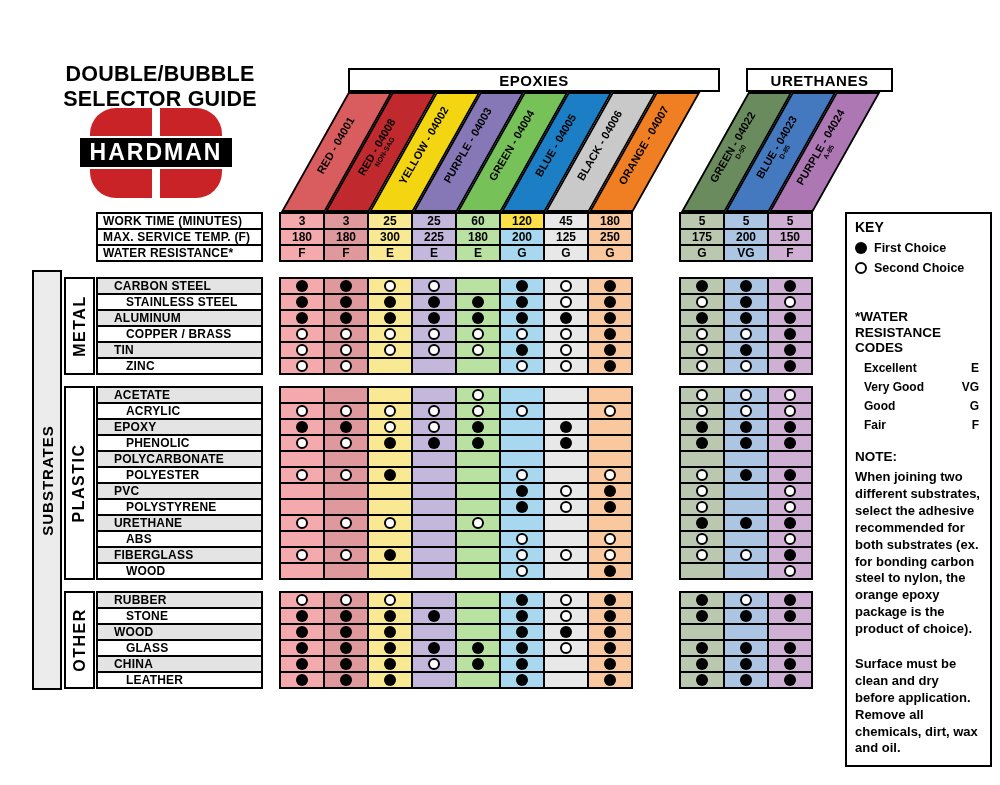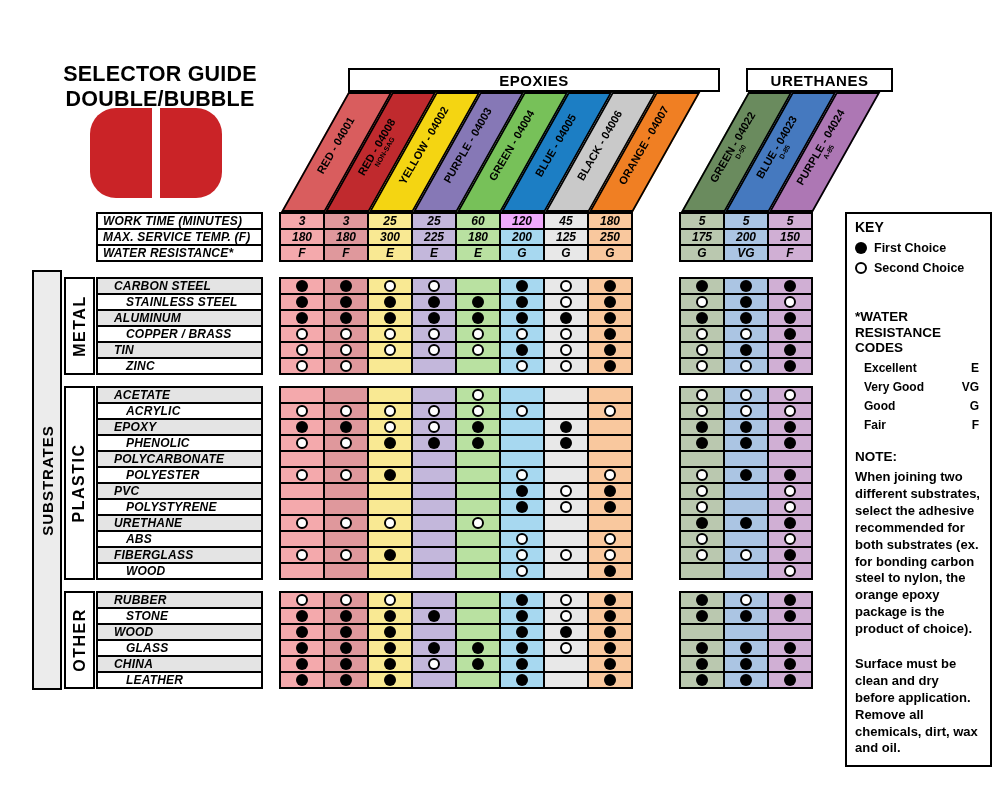--- a/index.html
+++ b/index.html
@@ -24,21 +24,21 @@
   #banner-urethanes{left:746px;top:68px;width:147px;}
 
   
   .band{position:absolute;top:92px;width:44px;height:120px;border:2px solid #000;box-sizing:border-box;
         transform:skewX(-29.3deg);transform-origin:50% 100%;}
   .band-text{position:absolute;top:140px;width:110px;text-align:center;transform:rotate(-60deg);line-height:1.02;pointer-events:none;}
   .band-main{font-size:11px;white-space:nowrap;}
   .band-sub{font-size:7px;white-space:nowrap;}
 
   
-  .grid{position:absolute;display:grid;gap:2px;padding:2px;background:#000;font-style:italic;}
+  .grid{position:absolute;display:grid;gap:2px;padding:2px;background:#000;}
   .g-labels{left:96px;grid-template-columns:163px;}
   .g-epoxy{left:279px;grid-template-columns:repeat(8,42px);}
   .g-ure{left:679px;grid-template-columns:repeat(3,42px);}
   .t-info{top:212px;}
   .t-metal{top:277px;}
   .t-plastic{top:386px;}
   .t-other{top:591px;}
 
   .cell{height:14px;display:flex;align-items:center;justify-content:center;font-size:12px;background:#fff;}
   .label-cell{justify-content:flex-start;padding-left:5px;letter-spacing:0.2px;}
@@ -66,27 +66,30 @@
   .kp-gap2{height:12px;}
   .kp-gap3{height:18px;}
   .kp-subtitle{font-size:13.5px;line-height:1.15;margin-bottom:5px;}
   .kp-code{display:flex;justify-content:space-between;padding:0 3px 0 9px;font-size:12px;margin:5px 0;}
   .kp-body{font-size:13px;line-height:1.3;}
 </style>
 </head>
 <body id="page">
 
 <div class="abs title">
+  <div>DOUBLE/BUBBLE</div>
   <div>SELECTOR GUIDE</div>
-  <div>DOUBLE/BUBBLE</div>
 </div>
 
 <div class="abs" id="logo">
   <div class="logo-red"></div>
   <div class="logo-slit"></div>
+  <div class="logo-bar">
+    <span>HARDMAN</span>
+  </div>
 </div>
 
 <div class="banner" id="banner-epoxies">EPOXIES</div>
 <div class="banner" id="banner-urethanes">URETHANES</div>
 
 <div id="bands">
     <div class="band" style="left: 281px; background: rgb(217, 93, 94);"></div>
     <div class="band-text" style="left: 281px;">
       <div class="band-main">RED - 04001</div>
     </div>
@@ -141,21 +144,21 @@
   <div class="cell label-cell">MAX. SERVICE TEMP. (F)</div>
   <div class="cell label-cell">WATER RESISTANCE*</div>
 </div>
 
 <div class="grid g-epoxy t-info" id="info-epoxy">
     <div class="cell" style="background: rgb(244, 169, 172);">3</div>
     <div class="cell" style="background: rgb(223, 152, 156);">3</div>
     <div class="cell" style="background: rgb(249, 233, 147);">25</div>
     <div class="cell" style="background: rgb(195, 183, 219);">25</div>
     <div class="cell" style="background: rgb(185, 225, 161);">60</div>
-    <div class="cell" style="background: #f0abfc;">120</div>
+    <div class="cell" style="background: #fde047;">120</div>
     <div class="cell" style="background: rgb(232, 232, 232);">45</div>
     <div class="cell" style="background: rgb(249, 200, 158);">180</div>
     <div class="cell" style="background: rgb(244, 169, 172);">180</div>
     <div class="cell" style="background: rgb(223, 152, 156);">180</div>
     <div class="cell" style="background: rgb(249, 233, 147);">300</div>
     <div class="cell" style="background: rgb(195, 183, 219);">225</div>
     <div class="cell" style="background: rgb(185, 225, 161);">180</div>
     <div class="cell" style="background: rgb(167, 216, 240);">200</div>
     <div class="cell" style="background: rgb(232, 232, 232);">125</div>
     <div class="cell" style="background: rgb(249, 200, 158);">250</div>

